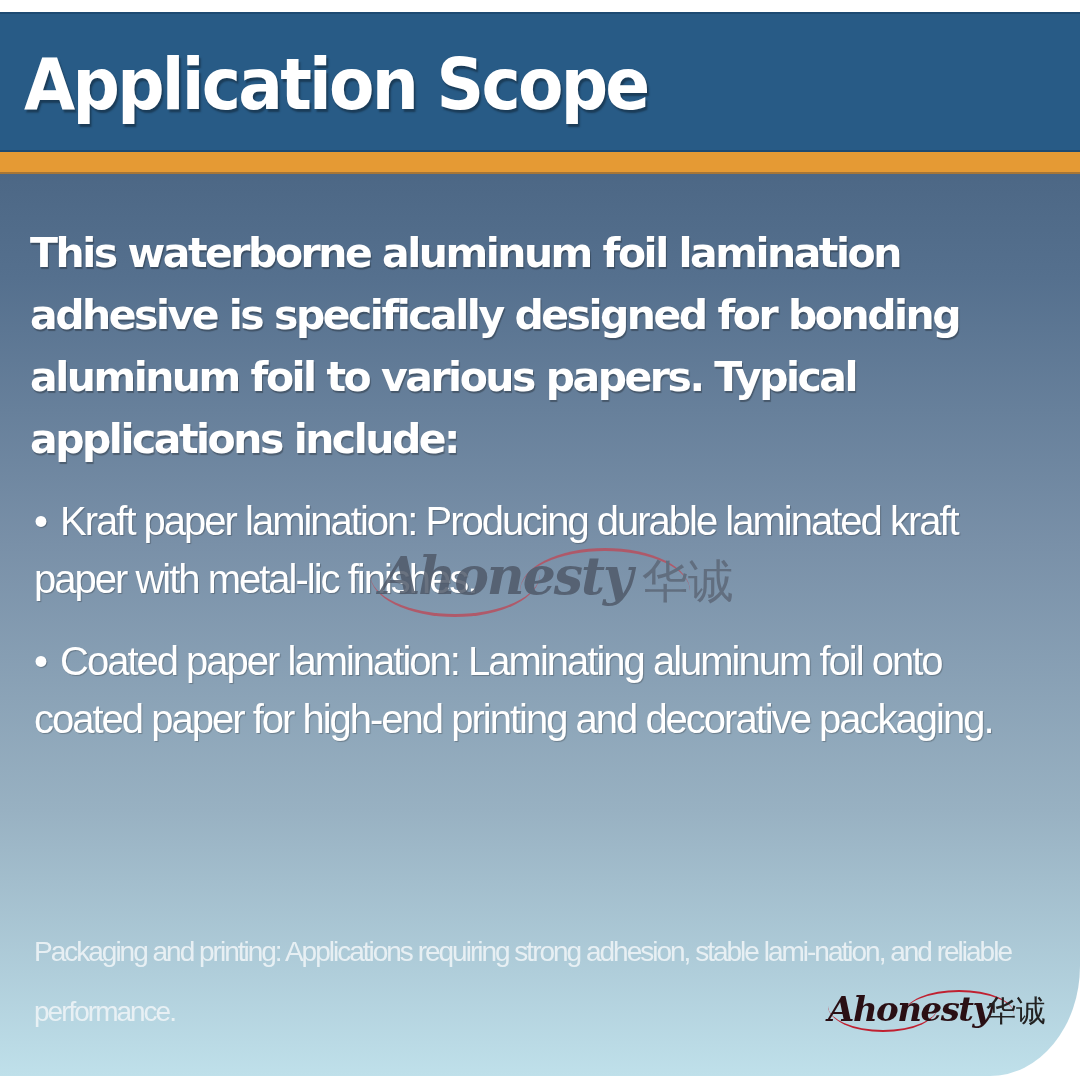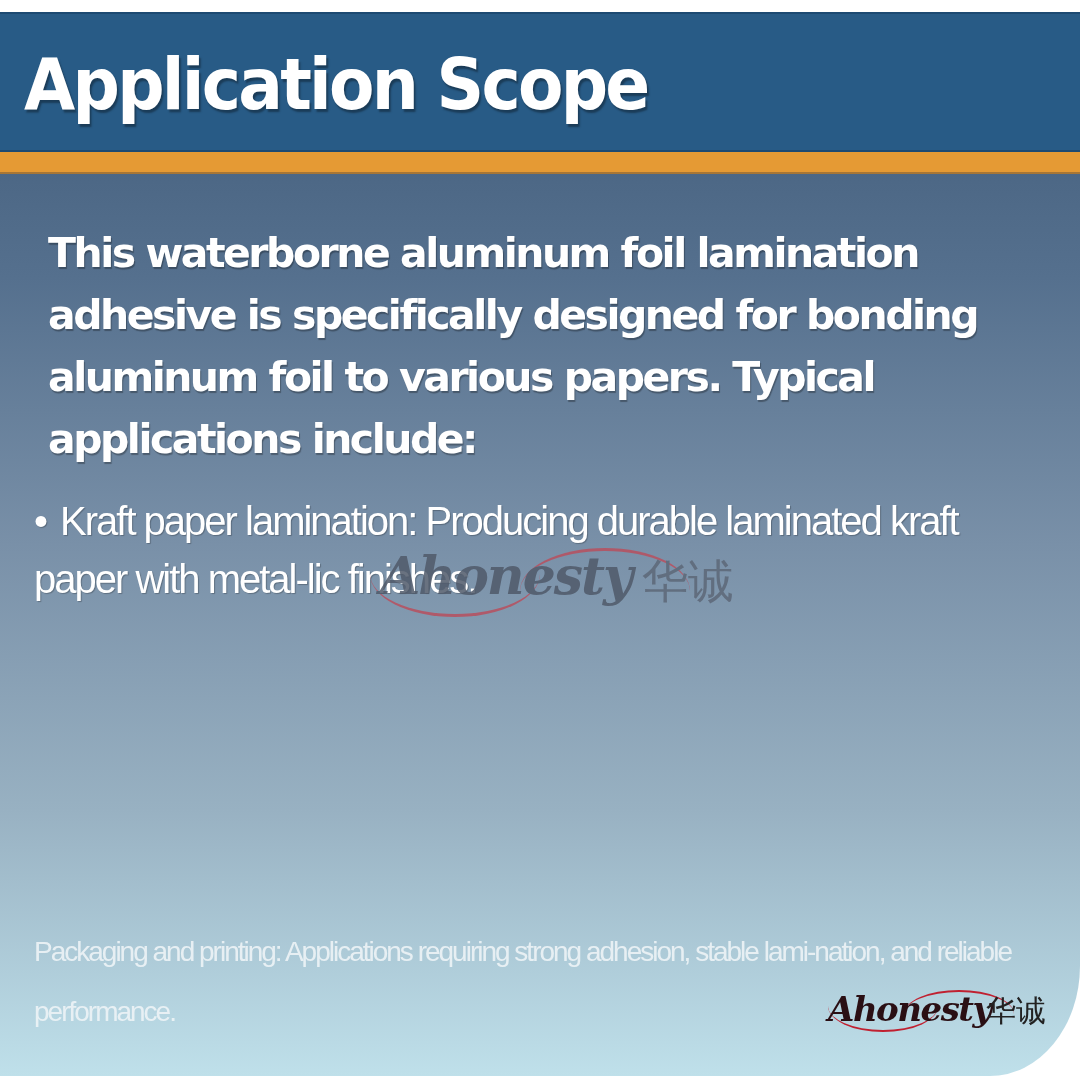--- a/index.html
+++ b/index.html
@@ -31,21 +31,20 @@
       position: absolute; left: 0; top: 140px; width: 1080px; height: 22px;
       background: #e59a34;
       border-bottom: 2px solid #a77636;
       box-sizing: border-box;
     }
     .intro {
       position: absolute; left: 30px; top: 210px; width: 1020px;
       font-family: "DejaVu Sans", sans-serif; font-weight: bold;
       font-size: 41px; line-height: 62px; color: #ffffff; letter-spacing: -2.5px;
       text-shadow: 1px 2px 1px rgba(0,0,0,0.3);
-      margin-left: 18px;
     }
     .bullets { position: absolute; left: 34px; top: 480px; width: 1020px; }
     .bullet {
       font-family: "Liberation Sans", sans-serif;
       font-size: 40px; line-height: 58px; color: #ffffff; letter-spacing: -2px;
       margin-bottom: 24px;
       text-shadow: 1px 1px 1px rgba(0,0,0,0.25);
     }
     .bullet .dot { margin-right: 14px; }
     .closing {
@@ -102,20 +101,23 @@
     <div class="title">Application Scope</div>
   </div>
   <div class="accent-bar"></div>
 
   <div class="intro">This waterborne aluminum foil lamination adhesive is specifically designed for bonding aluminum foil to various papers. Typical applications include:</div>
 
   <div class="bullets">
     <div class="bullet">
       <span class="dot">•</span><span>Kraft paper lamination: Producing durable laminated kraft paper with metal-lic finishes.</span>
     </div>
+    <div class="bullet">
+      <span class="dot">•</span><span>Coated paper lamination: Laminating aluminum foil onto coated paper for high-end printing and decorative packaging.</span>
+    </div>
   </div>
 
   <div class="closing">Packaging and printing: Applications requiring strong adhesion, stable lami-nation, and reliable performance.</div>
 </div>
 
 <div class="watermark">
   <div class="wm-arc-top"></div>
   <div class="wm-arc-bot"></div>
   <span class="wm-text">Ahonesty</span>
   <span class="wm-cn">华诚</span>

